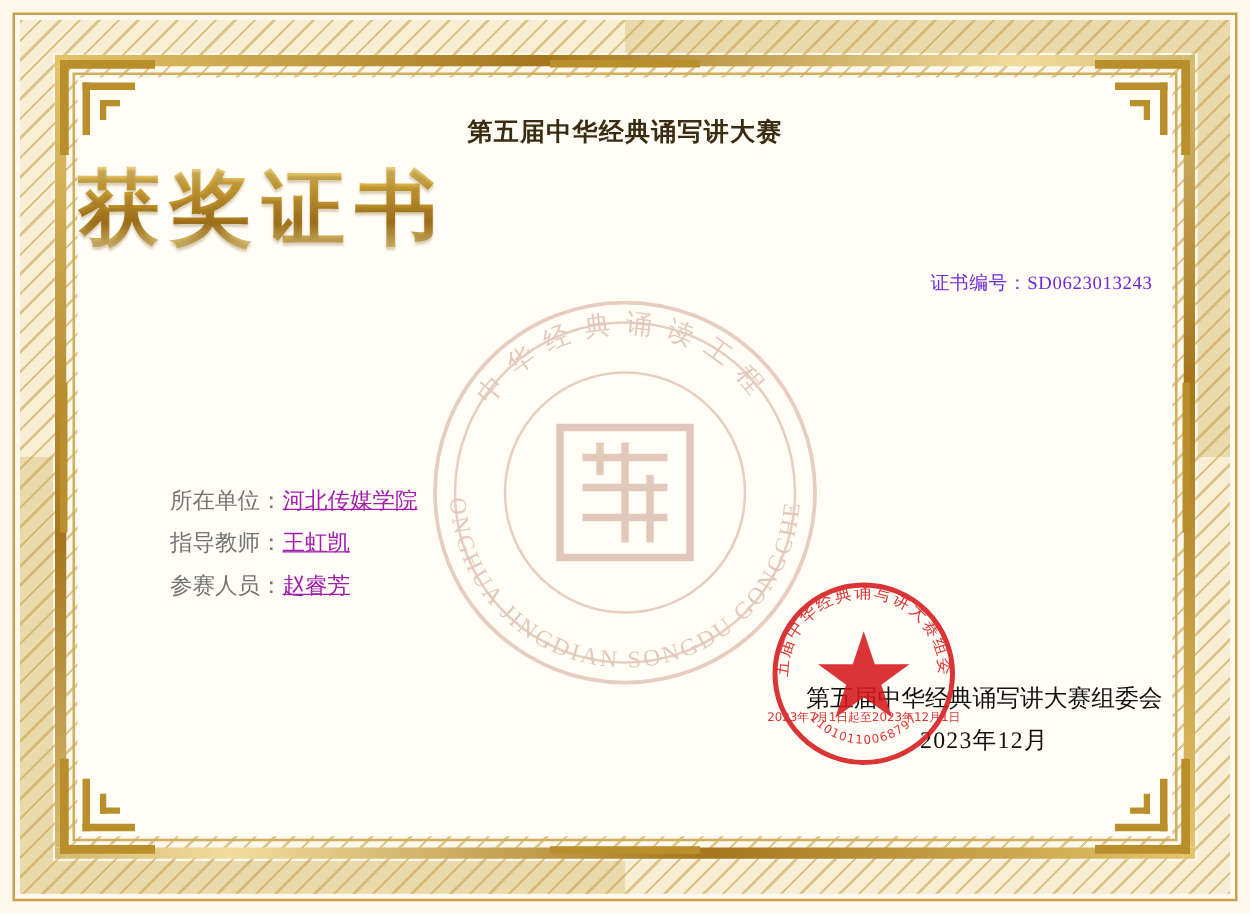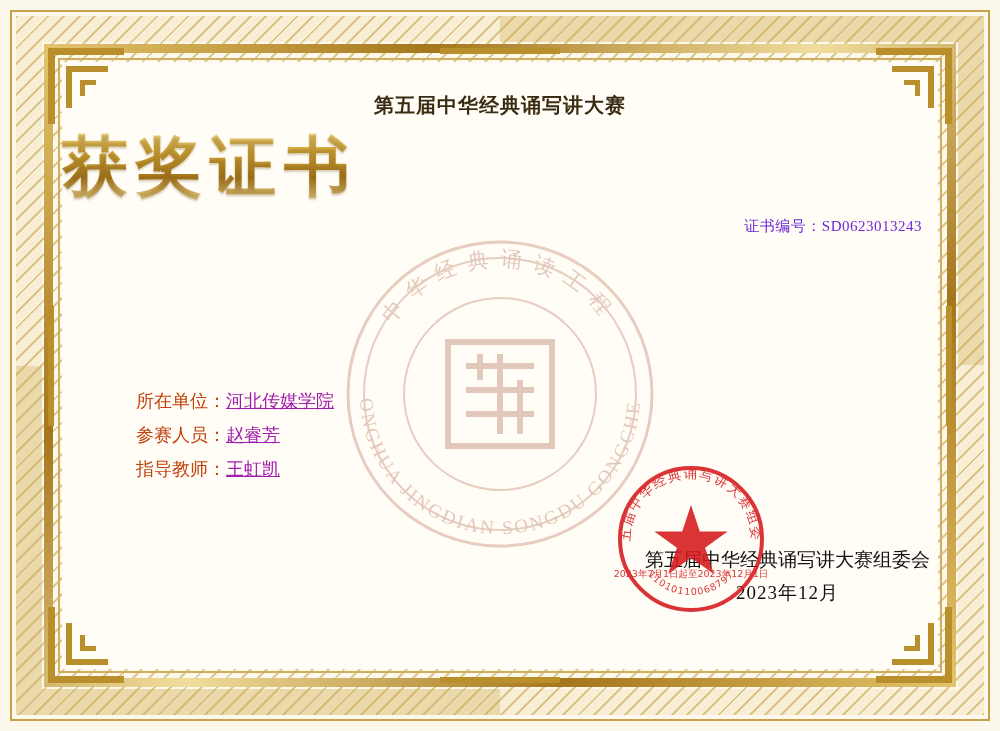--- a/index.html
+++ b/index.html
@@ -187,21 +187,21 @@
   .info-block {
     position: absolute;
     top: 322px;
     left: 36px;
     font-size: 18px;
     line-height: 34px;
     color: #101010;
     font-family: "DejaVu Serif", "Liberation Serif", serif;
   }
   .info-row { text-indent: 38px; white-space: nowrap; }
-  .info-row .label { color: #c2410c; }
+  .info-row .label { color: #737373; }
   .info-row .value { color: #a21caf; text-decoration: underline; }
 
   .signature {
     position: absolute;
     right: 8px;
     top: 480px;
     text-align: center;
     font-size: 19px;
     line-height: 34px;
     color: #101010;
@@ -303,24 +303,24 @@
     <div class="cert-no">
       <span>证书编号：</span><span class="num">SD0623013243</span>
     </div>
 
 
     <div class="info-block">
       <div class="info-row">
         <span class="label">所在单位：</span><span class="value">河北传媒学院</span>
       </div>
       <div class="info-row">
-        <span class="label">参赛人员：</span><span class="value">赵睿芳</span>
+        <span class="label">指导教师：</span><span class="value">王虹凯</span>
       </div>
       <div class="info-row">
-        <span class="label">指导教师：</span><span class="value">王虹凯</span>
+        <span class="label">参赛人员：</span><span class="value">赵睿芳</span>
       </div>
     </div>
 
     <div class="signature">
       <div>第五届中华经典诵写讲大赛组委会</div>
       <div class="sig-date">2023年12月</div>
     </div>
 
   </div>
 

